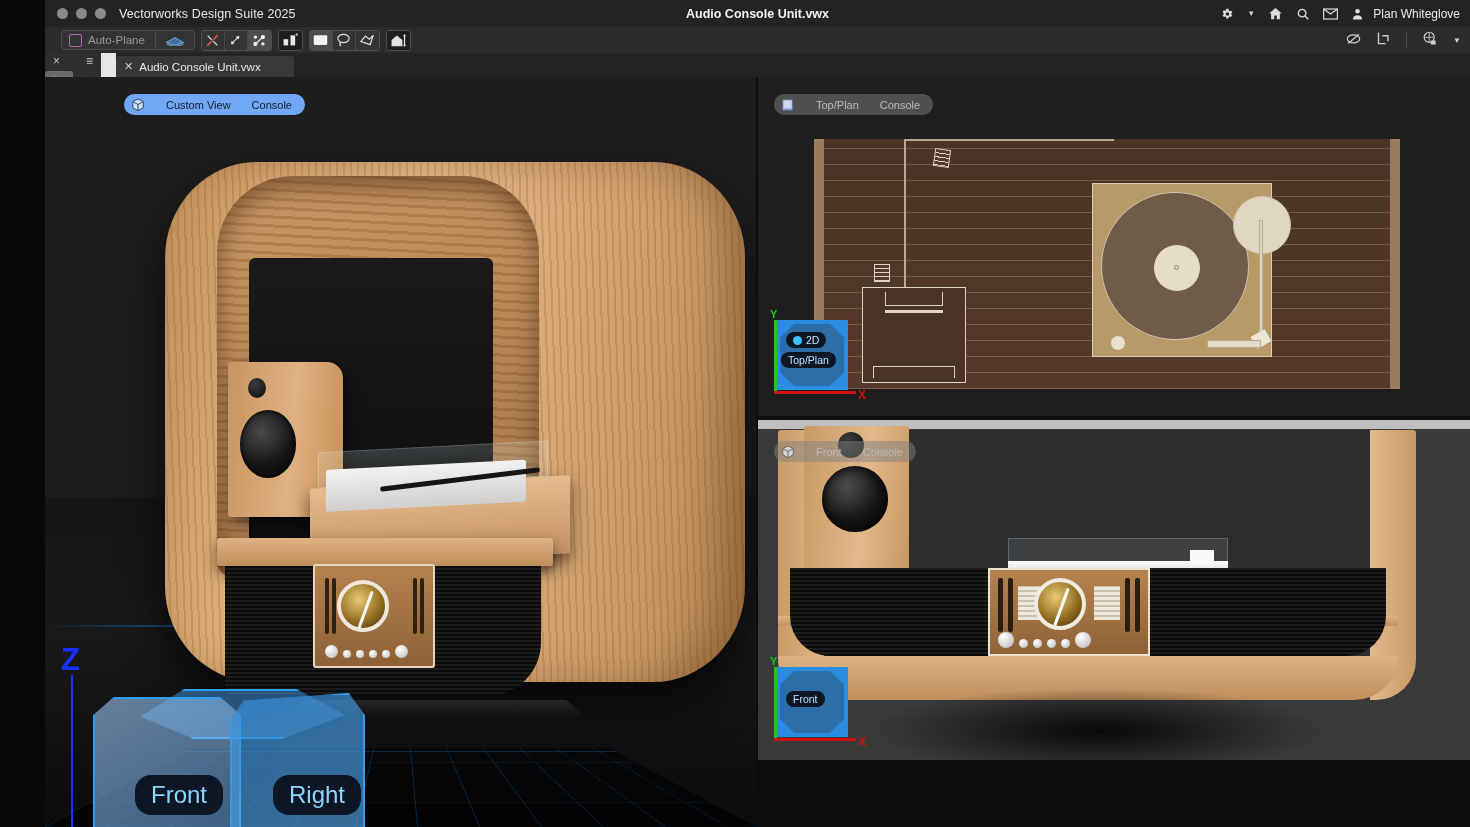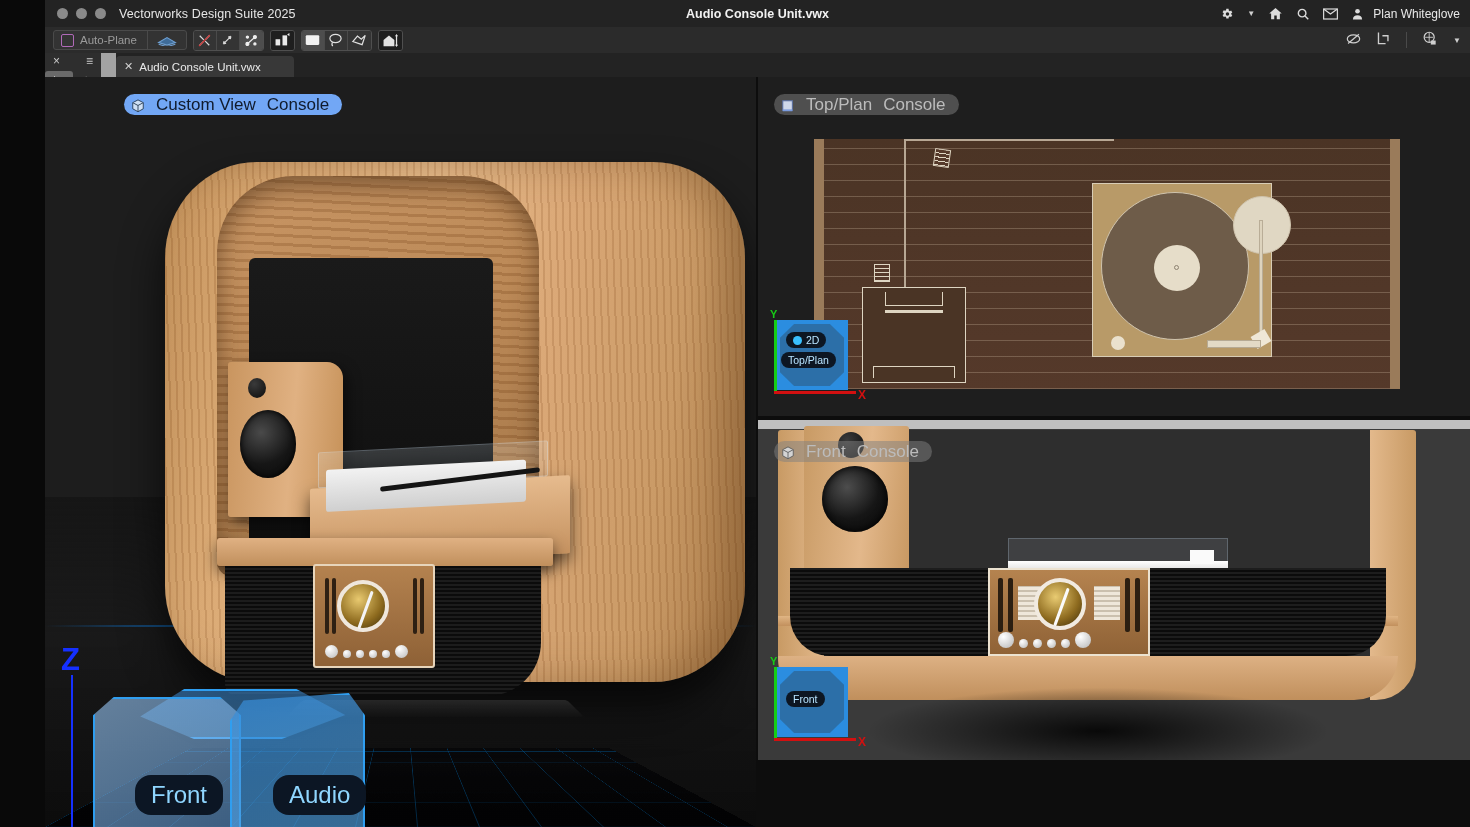--- a/index.html
+++ b/index.html
@@ -2,21 +2,21 @@
 <html><head>
 <meta charset="utf-8">
 <style>
   * { box-sizing: border-box; margin: 0; padding: 0; }
   html, body {
     width: 1470px; height: 827px;
     background: #000; overflow: hidden;
     font-family: "Liberation Sans", sans-serif;
     -webkit-font-smoothing: antialiased;
   }
-  #app { position: relative; width: 1470px; height: 827px; background: #a3a3a3; }
+  #app { position: relative; width: 1470px; height: 827px; background: #e5e5e5; }
 
   
   .titlebar {
     position: absolute; left: 45px; top: 0; width: 1425px; height: 27px;
     background: #232323; display: flex; align-items: center;
   }
   .traffic { display: flex; gap: 8px; margin-left: 12px; }
   .tl { width: 11px; height: 11px; border-radius: 50%; background: #8a8a8a; }
   .app-name {
     margin-left: 13px; color: #e6e6e6; font-size: 12.5px; letter-spacing: .1px;
@@ -29,21 +29,21 @@
     position: absolute; right: 10px; display: flex; align-items: center; gap: 13px;
   }
   .title-right .ic { color: #dcdcdc; display: flex; align-items: center; }
   .user-name { color: #e8e8e8; font-size: 12px; margin-left: -4px; }
 
   
   .toolbar {
     position: absolute; left: 45px; top: 27px; width: 1425px; height: 26px;
     background: #2b2b2b; display: flex; align-items: center;
   }
-  .tb-left { display: flex; align-items: center; gap: 6px; margin-left: 8px; }
+  .tb-left { display: flex; align-items: center; gap: 6px; margin-left: 16px; }
   .plane-group {
     display: flex; align-items: center; height: 20px;
     border: 1px solid #4a4a4a; border-radius: 3px; background: #333;
   }
   .plane-sw {
     width: 13px; height: 13px; border: 1.6px solid #b06ab8; border-radius: 2px;
     margin: 0 6px 0 7px; background: #343434;
   }
   .plane-lbl { color: #9b9b9b; font-size: 11.5px; padding-right: 10px; }
   .plane-div { width: 1px; height: 18px; background: #4a4a4a; }
@@ -95,23 +95,23 @@
 
   
   .vp { position: absolute; overflow: hidden; }
   #vp3d { left: 45px; top: 77px; width: 711px; height: 750px; background: #1b1b1b; }
   #vptop { left: 758px; top: 77px; width: 712px; height: 339px; background: #1e1e1e; }
   #vpfront { left: 758px; top: 420px; width: 712px; height: 340px; background: #3a3a3a; }
   .vp-sep { position: absolute; background: #0d0d0d; }
 
   
   .vlabel {
-    position: absolute; display: flex; align-items: center; gap: 11px;
+    position: absolute; display: flex; align-items: center; gap: 21px;
     height: 21px; padding: 0 13px 0 7px; border-radius: 11px;
-    font-size: 17px; z-index: 30; white-space: nowrap;
+    font-size: 11px; z-index: 30; white-space: nowrap;
   }
   .vlabel.active { background: #72a7f5; color: #101b2c; }
   .vlabel.idle { background: rgba(128,128,128,.5); color: #bcbcbc; }
   .cubeicon { width: 14px; height: 14px; }
 
   
   .floor {
     position: absolute; left: 0; bottom: 0; width: 100%; height: 330px;
     background:
       repeating-linear-gradient(90deg, rgba(0,150,255,.55) 0 1px, transparent 1px 62px),
@@ -892,21 +892,21 @@
     <div class="viewcube">
       <div class="axis-z-lbl">Z</div>
       <div class="axis-z"></div>
 
       <div class="cube-body">
         <div class="cube-top"></div>
         <div class="cube-face-l"></div>
         <div class="cube-face-r"></div>
 
         <div class="cube-lbl front">Front</div>
-        <div class="cube-lbl right">Audio</div>
+        <div class="cube-lbl right">Right</div>
       </div>
 
     </div>
   </div>
 
   <div class="vp" id="vptop">
     <div class="plan-stage">
       <div class="plan-cable"></div>
       <div class="plug" style="left:110px; top:10px; transform:rotate(8deg);"></div>
       <div class="plug" style="left:50px; top:125px;"></div>

